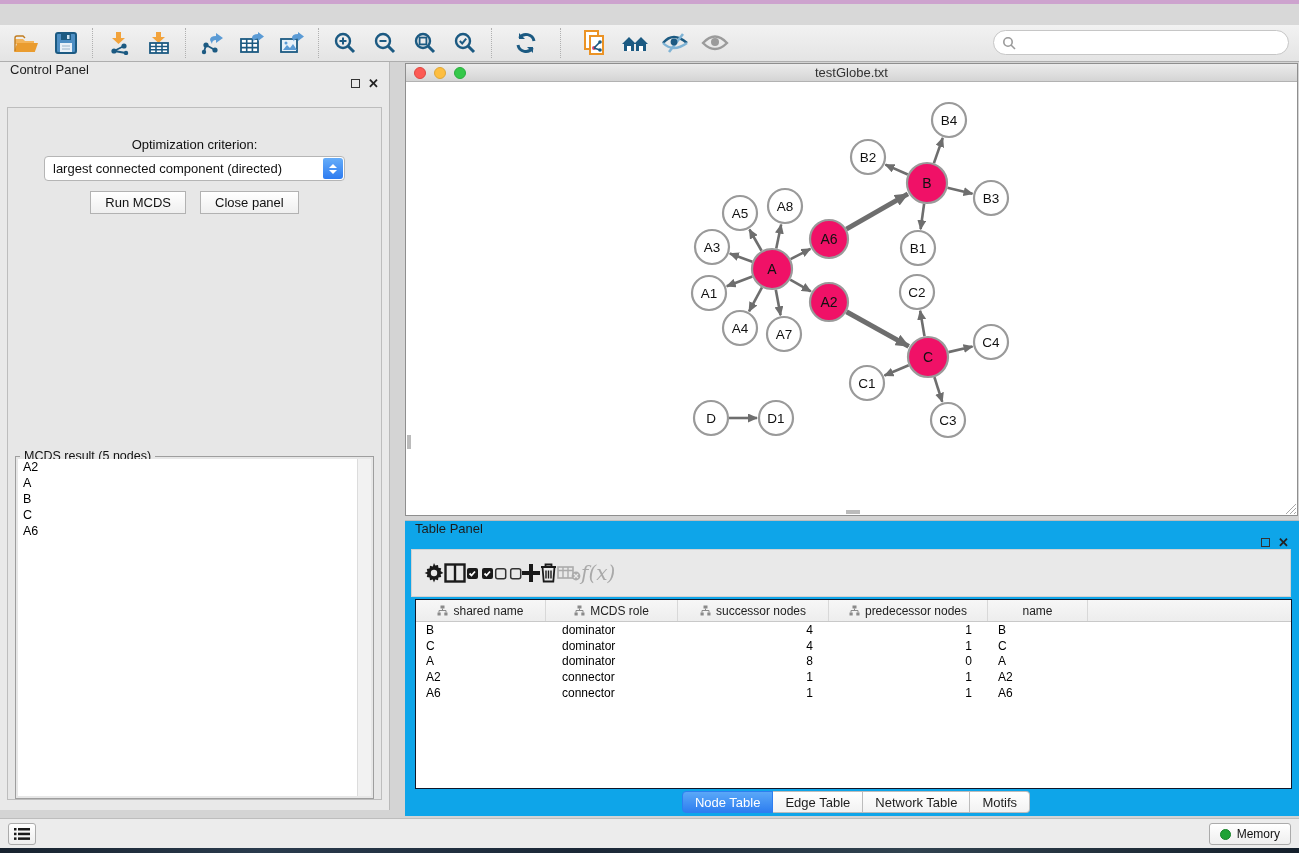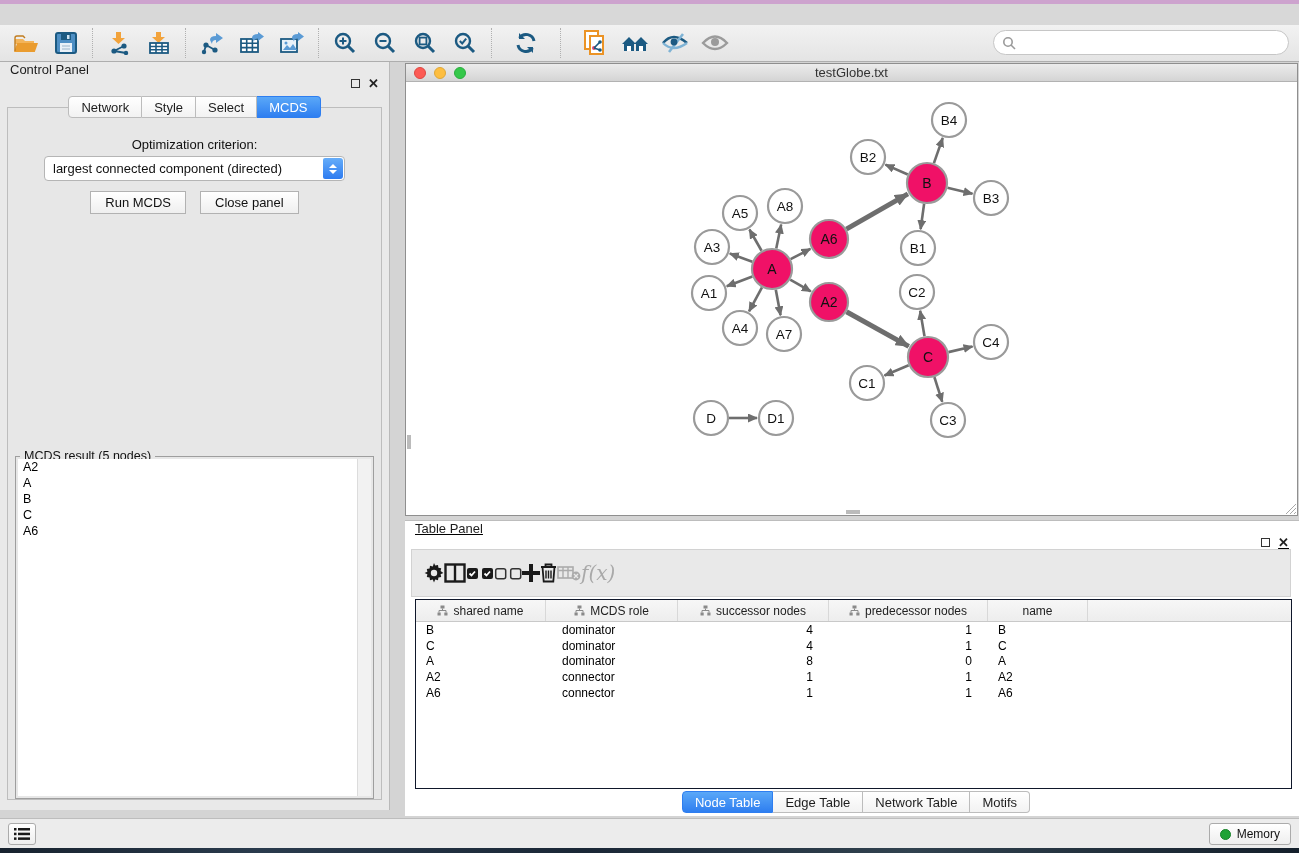--- a/index.html
+++ b/index.html
@@ -83,22 +83,22 @@
     display:flex; align-items:center; position:relative; }
   .net-titlebar .lights { margin-left:8px; }
   .net-titlebar .light { width:12px; height:12px; }
   .net-title { position:absolute; left:0; right:0; text-align:center; font-size:13px; color:#333; }
   .net-canvas { position:absolute; left:0; top:26px; right:0; bottom:0; background:#fff; overflow:hidden; }
   .v-nub { position:absolute; left:1px; top:345px; width:4px; height:14px; background:#bbb; }
   .h-nub { position:absolute; left:440px; bottom:1px; width:14px; height:4px; background:#bbb; }
   .grip { position:absolute; right:1px; bottom:1px; width:12px; height:12px; }
 
   
-  .table-panel { position:absolute; left:405px; top:458px; width:894px; height:296px; background:#ffffff;
-    border-top:1px solid #bdbdbd;text-decoration:underline; }
+  .table-panel { position:absolute; left:405px; top:458px; width:894px; height:296px; background:#0ea5e9;
+    border-top:1px solid #bdbdbd; }
   .tp-toolbar { position:absolute; left:6px; right:8px; top:28px; height:48px; background:#e9e9e9;
     border:1px solid #d2d2d2; display:flex; align-items:center; padding-left:12px; }
   .tp-ico { display:flex; align-items:center; justify-content:center; }
   .fx { font-family:"DejaVu Serif", serif; font-style:italic; font-size:20px; color:#a9a9a9; }
 
   .dtable { position:absolute; left:10px; right:7px; top:78px; height:190px; background:#fff;
     border:1px solid #0f172a; overflow:hidden; font-size:12px; }
   .thead { display:grid; grid-template-columns:130px 132px 151px 159px 100px 1fr; height:22px;
     background:linear-gradient(#f7f7f7,#ededed); border-bottom:1px solid #c9c9c9; }
   .th { display:flex; align-items:center; justify-content:center; gap:5px; border-right:1px solid #d8d8d8;
@@ -270,26 +270,20 @@
 
   <div class="main">
 
     <div class="control-panel">
       <div class="panel-head">
         <span class="ph-title">Control Panel</span>
         <span class="ph-icons">
           <span class="float-ico"></span>
           <span class="close-ico">✕</span>
         </span>
-      </div>
-      <div class="cp-tabs seg">
-        <button class="seg-btn">Network</button>
-        <button class="seg-btn">Style</button>
-        <button class="seg-btn">Select</button>
-        <button class="seg-btn sel">MCDS</button>
       </div>
       <div class="cp-box">
         <div class="opt-label">Optimization criterion:</div>
         <div class="combo">
           <span class="combo-text">largest connected component (directed)</span>
           <span class="stepper">
               <span class="chev up"></span>
               <span class="chev down"></span>
             </span>
         </div>

